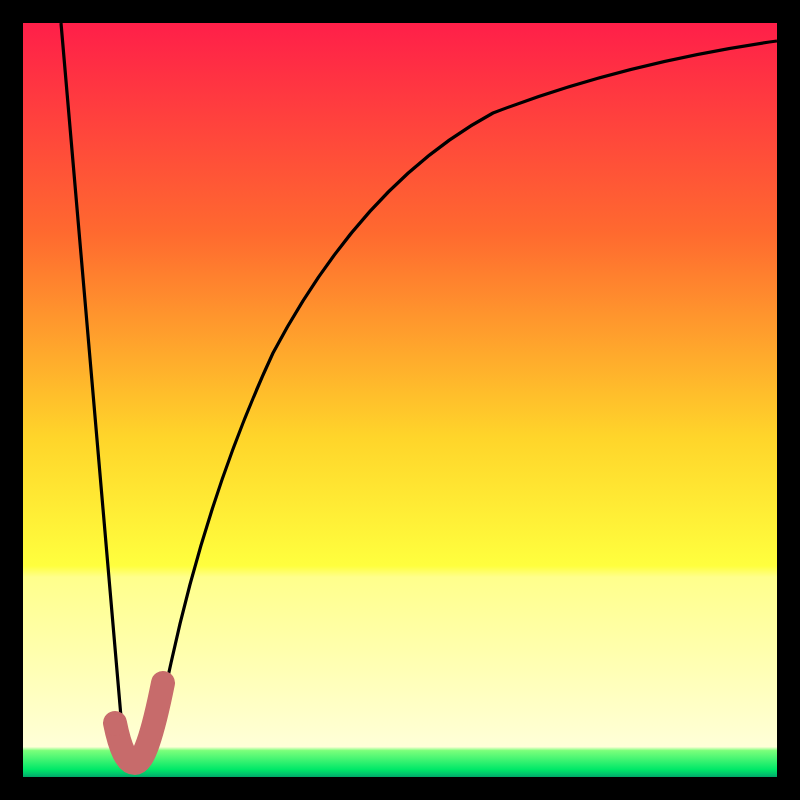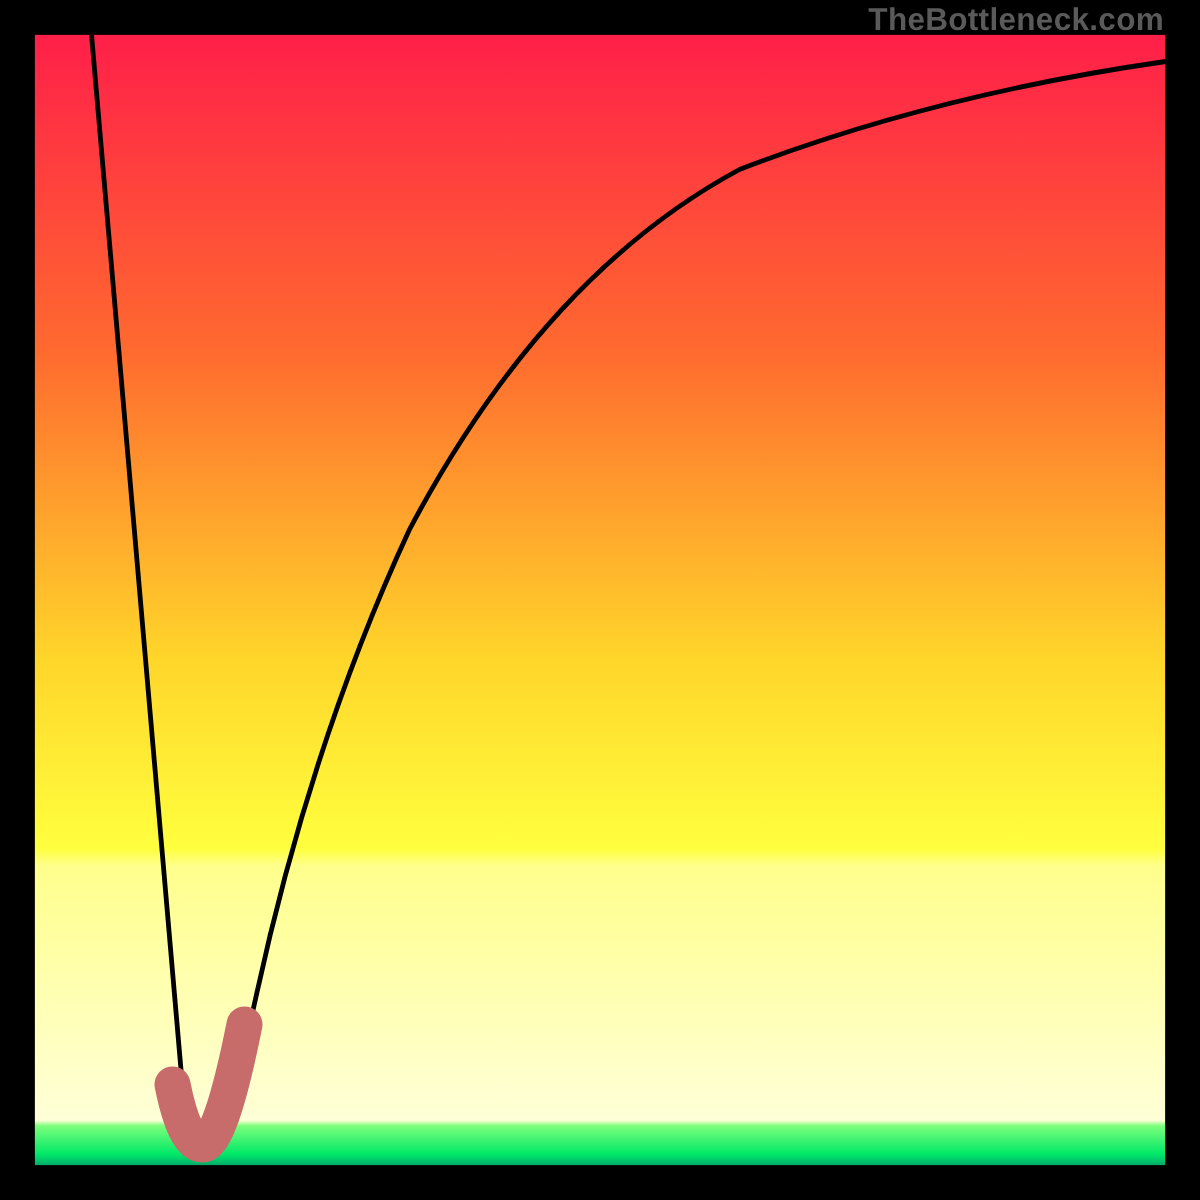--- a/index.html
+++ b/index.html
@@ -81,14 +81,13 @@
                Q 340 160 470 90
                Q 600 40 754 18" fill="none" stroke="#000000" stroke-width="3.2"></path>
       <path d="M 92 700
                Q 100 740 112 740
                Q 124 740 140 660" fill="none" stroke="#c76b6b" stroke-width="24" stroke-linecap="round" stroke-linejoin="round"></path>
       <circle cx="92" cy="702" r="11" fill="#c76b6b"></circle>
     </svg>
 
   </div>
 
-  <div class="watermark">TheBottleneck.com</div>
 </div>
 
 </body></html>

